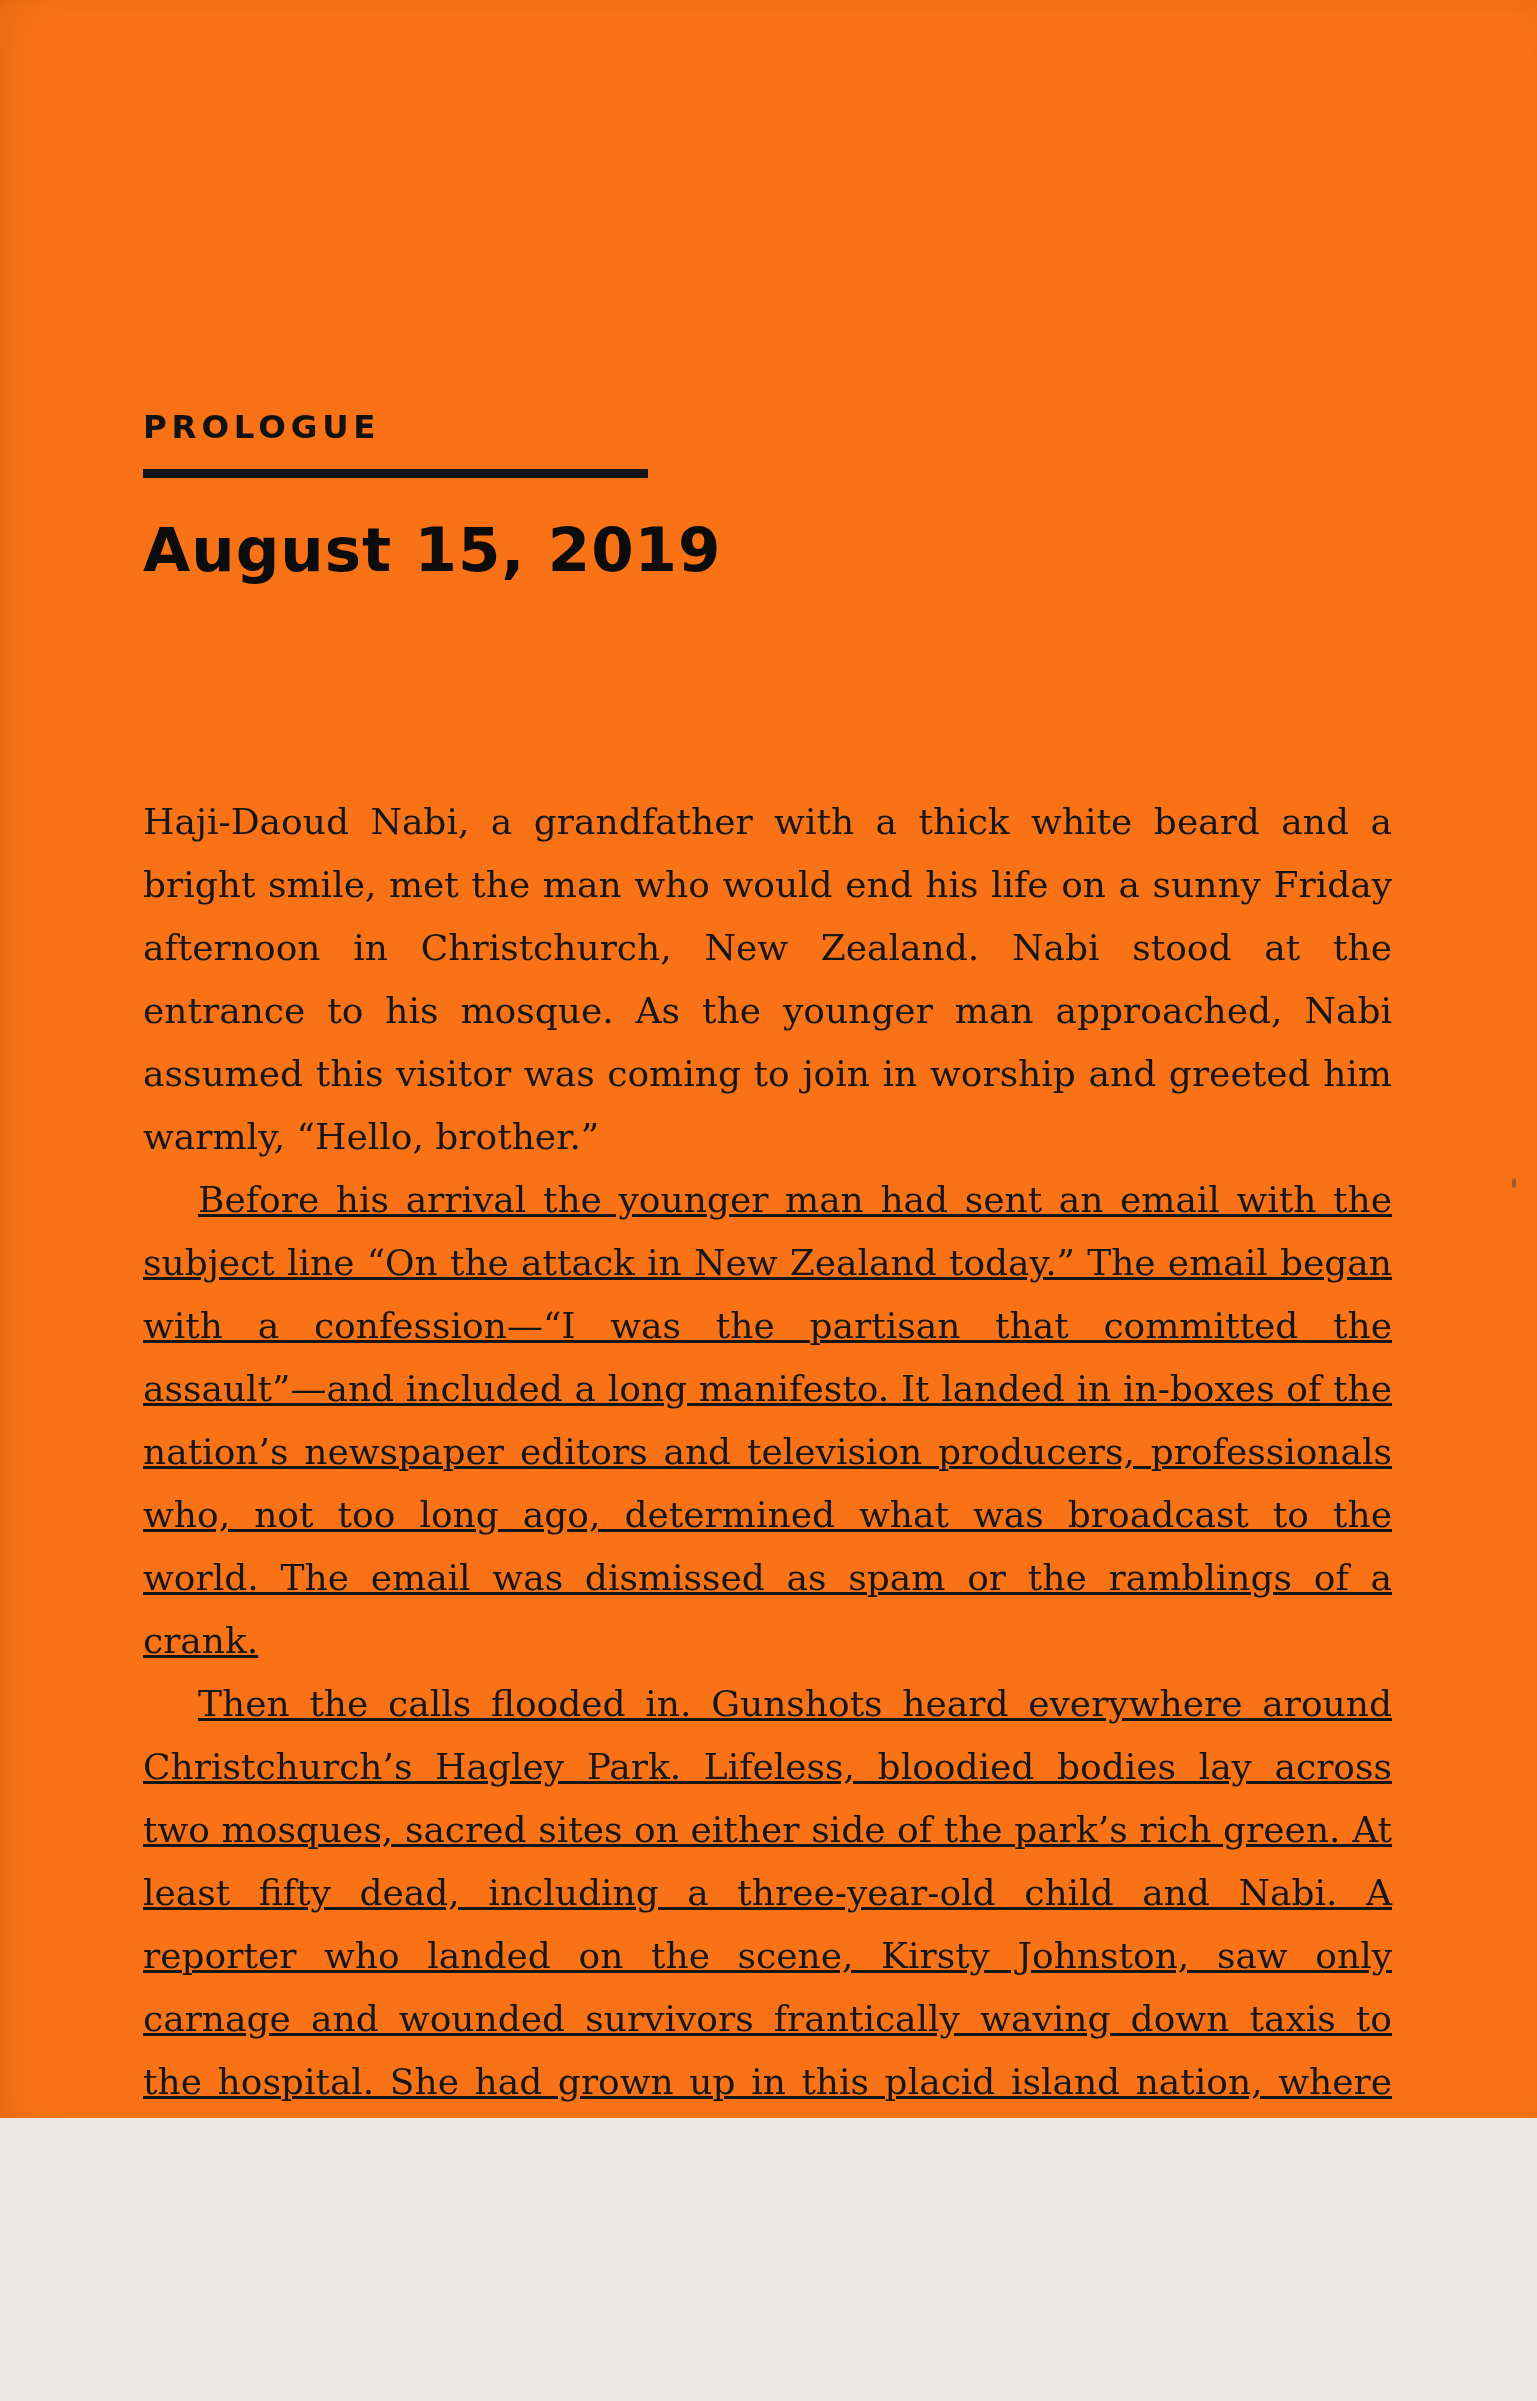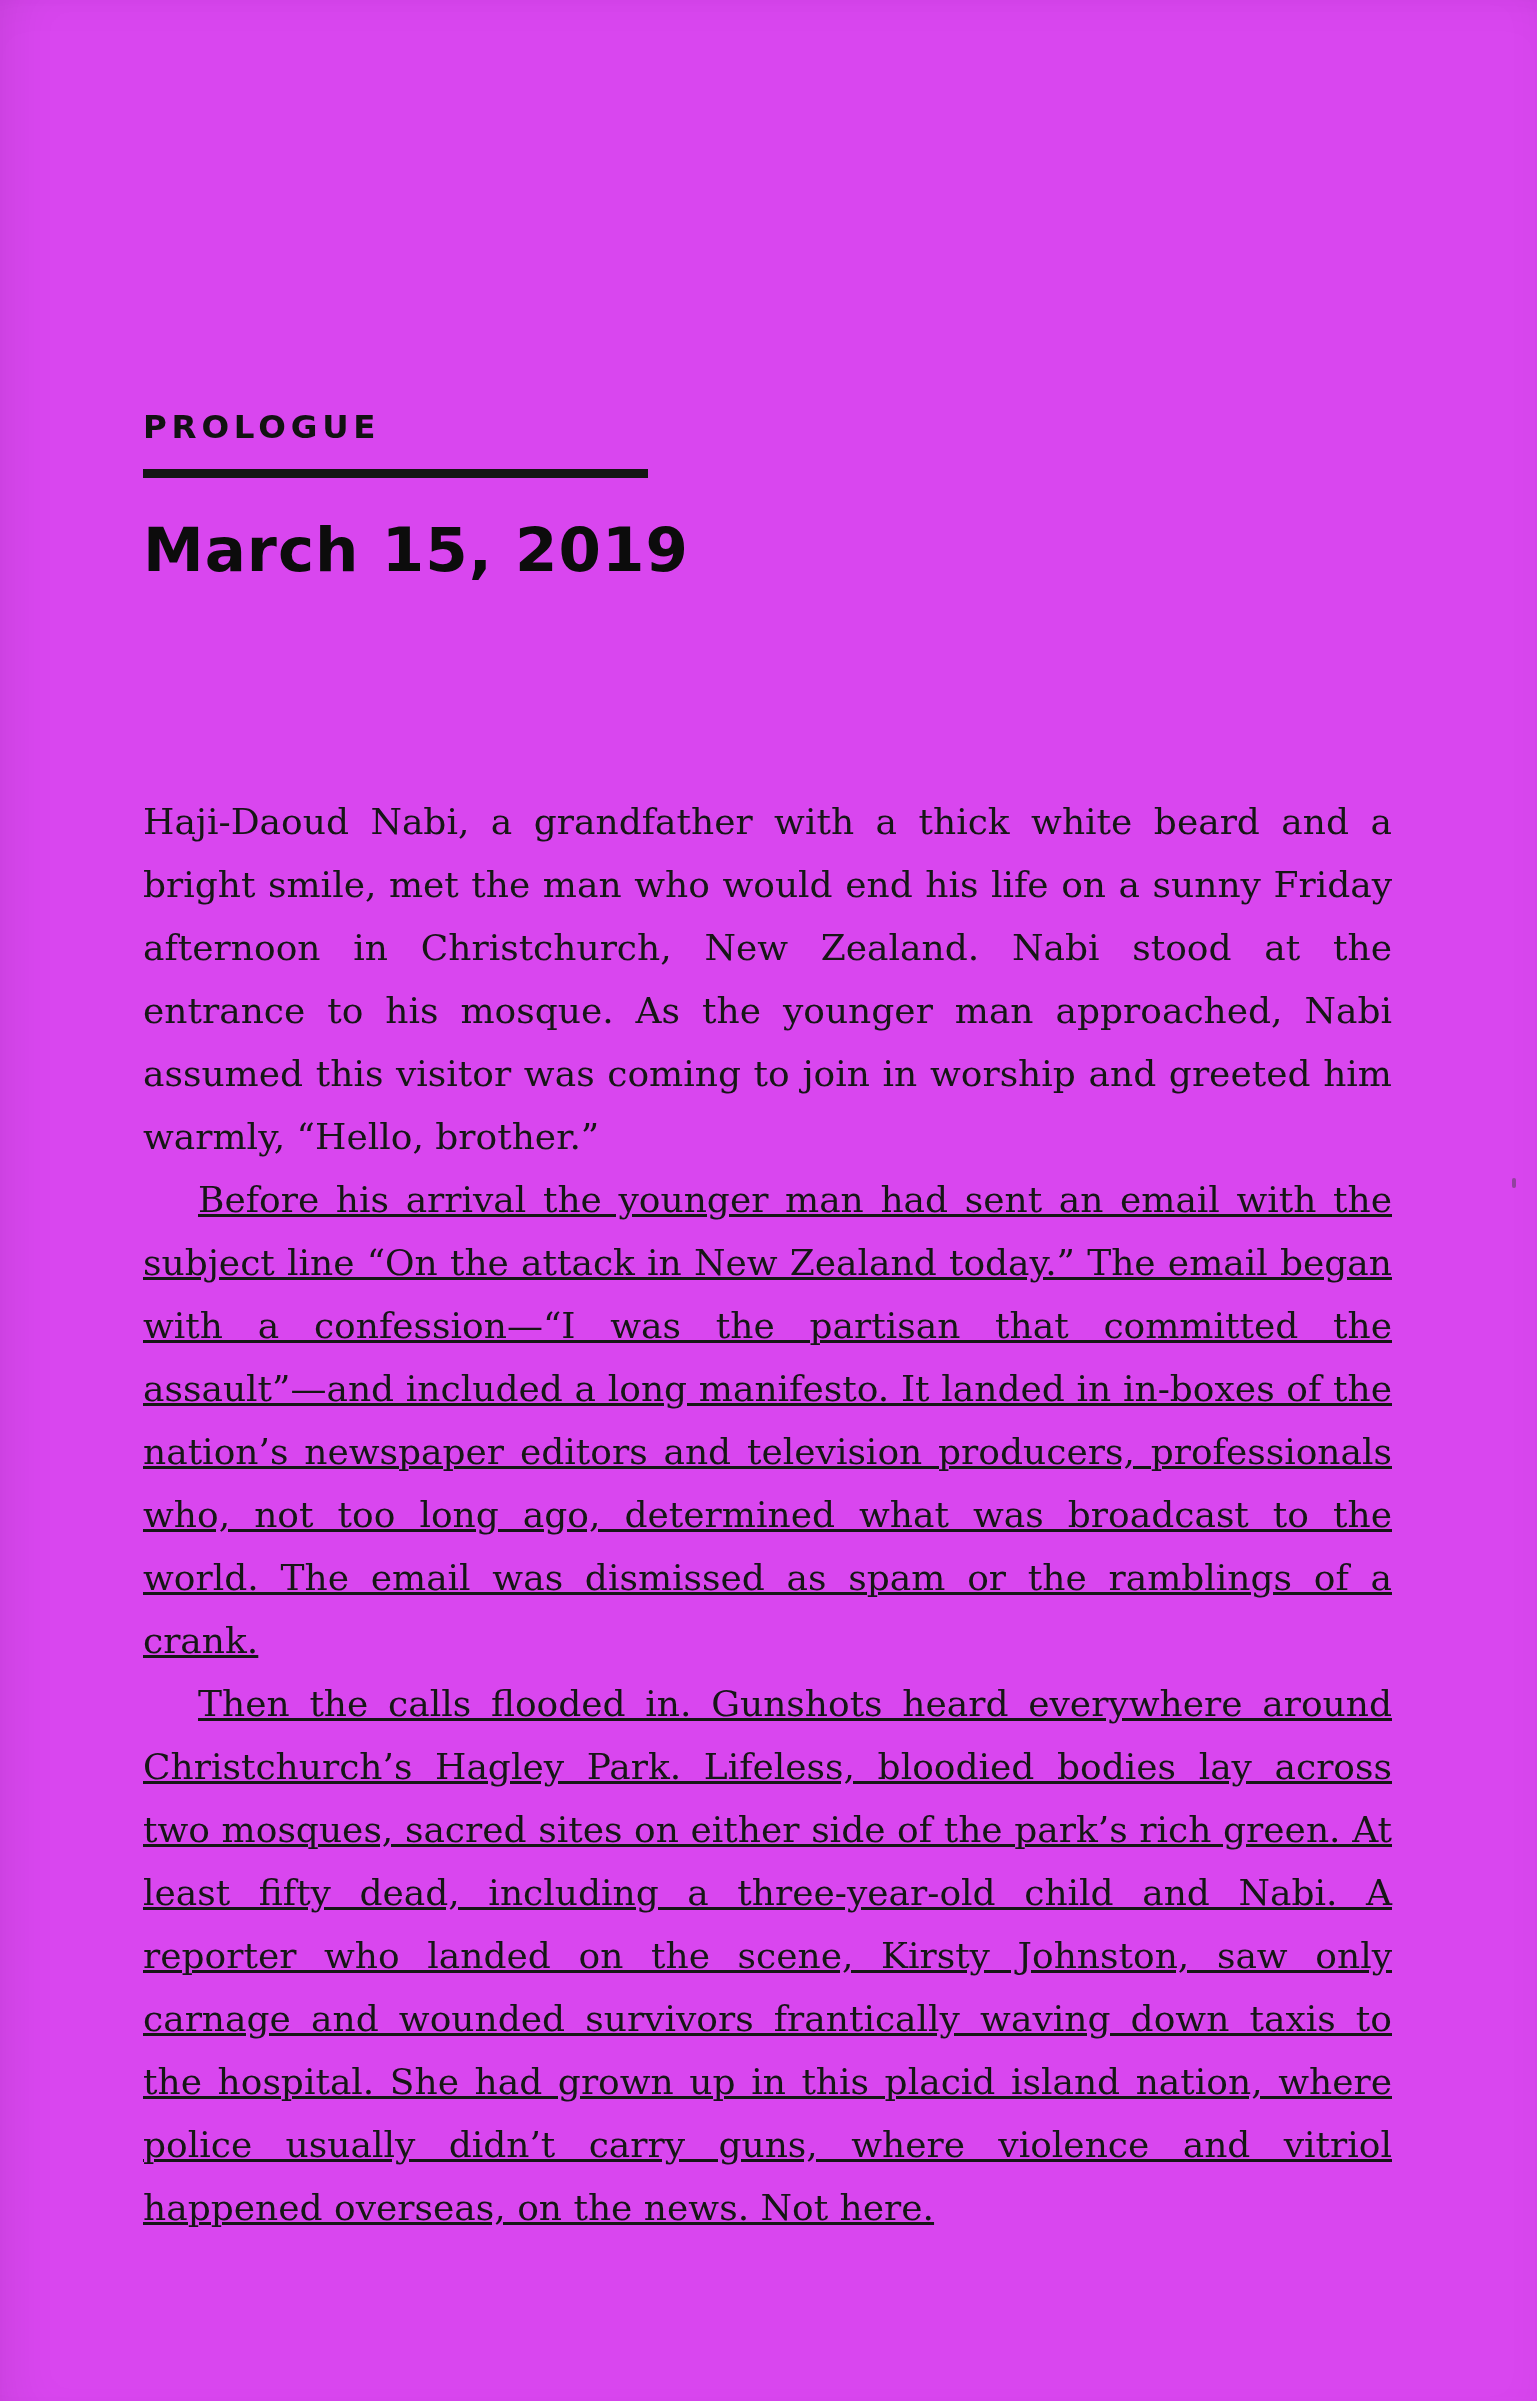--- a/index.html
+++ b/index.html
@@ -8,22 +8,22 @@
   }
   body {
     width: 1537px;
     height: 2401px;
     background: #e9e8e4;
     font-family: "DejaVu Serif", serif;
   }
   .page {
     position: relative;
     width: 1537px;
-    height: 2401px;
-    background: #d946ef;
+    height: 2118px;
+    background: #f97316;
     box-shadow: inset 38px 0 57px -38px rgba(0,0,0,0.10),
                 inset -19px 0 48px -29px rgba(0,0,0,0.05),
                 inset 0 29px 57px -38px rgba(0,0,0,0.05);
     overflow: hidden;
     box-sizing: border-box;
   }
   .content {
     position: absolute;
     top: 411px;
     left: 143px;
@@ -84,21 +84,21 @@
 </head>
 <body>
 
 <div class="page">
   <div class="content">
 
     <div class="kicker">PROLOGUE</div>
 
     <div class="title-rule"></div>
 
-    <h1 class="page-title">March 15, 2019</h1>
+    <h1 class="page-title">August 15, 2019</h1>
 
     <div class="body-text">
       <p>Haji-Daoud Nabi, a grandfather with a thick white beard and a bright smile, met the man who would end his life on a sunny Friday afternoon in Christchurch, New Zealand. Nabi stood at the entrance to his mosque. As the younger man approached, Nabi assumed this visitor was coming to join in worship and greeted him warmly, “Hello, brother.”</p>
       <p>Before his arrival the younger man had sent an email with the subject line “On the attack in New Zealand today.” The email began with a confession—“I was the partisan that committed the assault”—and included a long manifesto. It landed in in-boxes of the nation’s newspaper editors and television producers, professionals who, not too long ago, determined what was broadcast to the world. The email was dismissed as spam or the ramblings of a crank.</p>
       <p>Then the calls flooded in. Gunshots heard everywhere around Christchurch’s Hagley Park. Lifeless, bloodied bodies lay across two mosques, sacred sites on either side of the park’s rich green. At least fifty dead, including a three-year-old child and Nabi. A reporter who landed on the scene, Kirsty Johnston, saw only carnage and wounded survivors frantically waving down taxis to the hospital. She had grown up in this placid island nation, where police usually didn’t carry guns, where violence and vitriol happened overseas, on the news. Not here.</p>
     </div>
 
   </div>
 
   <div class="speck"></div>

